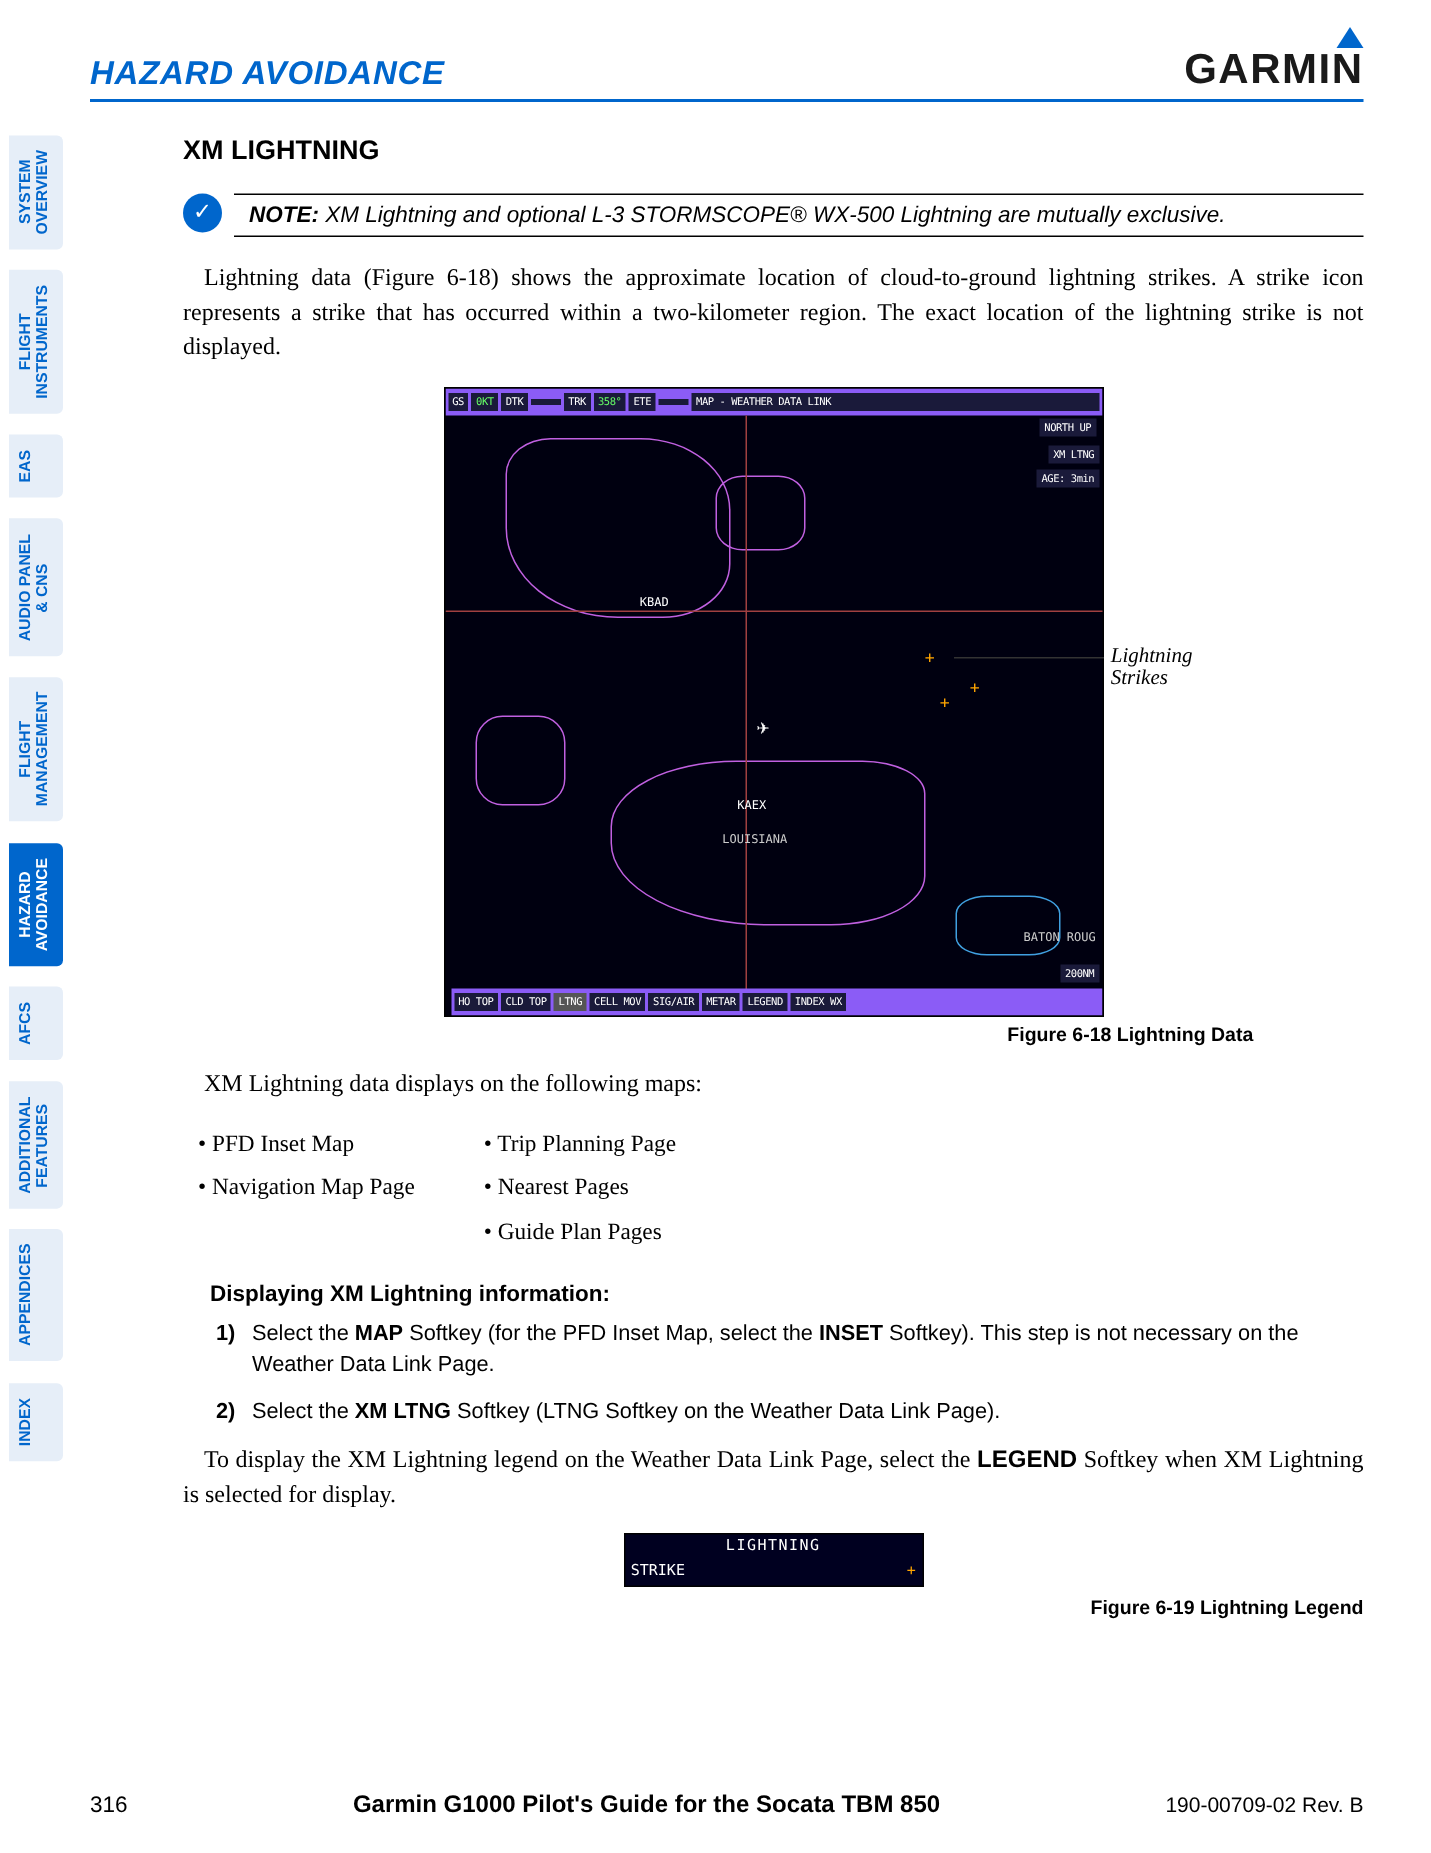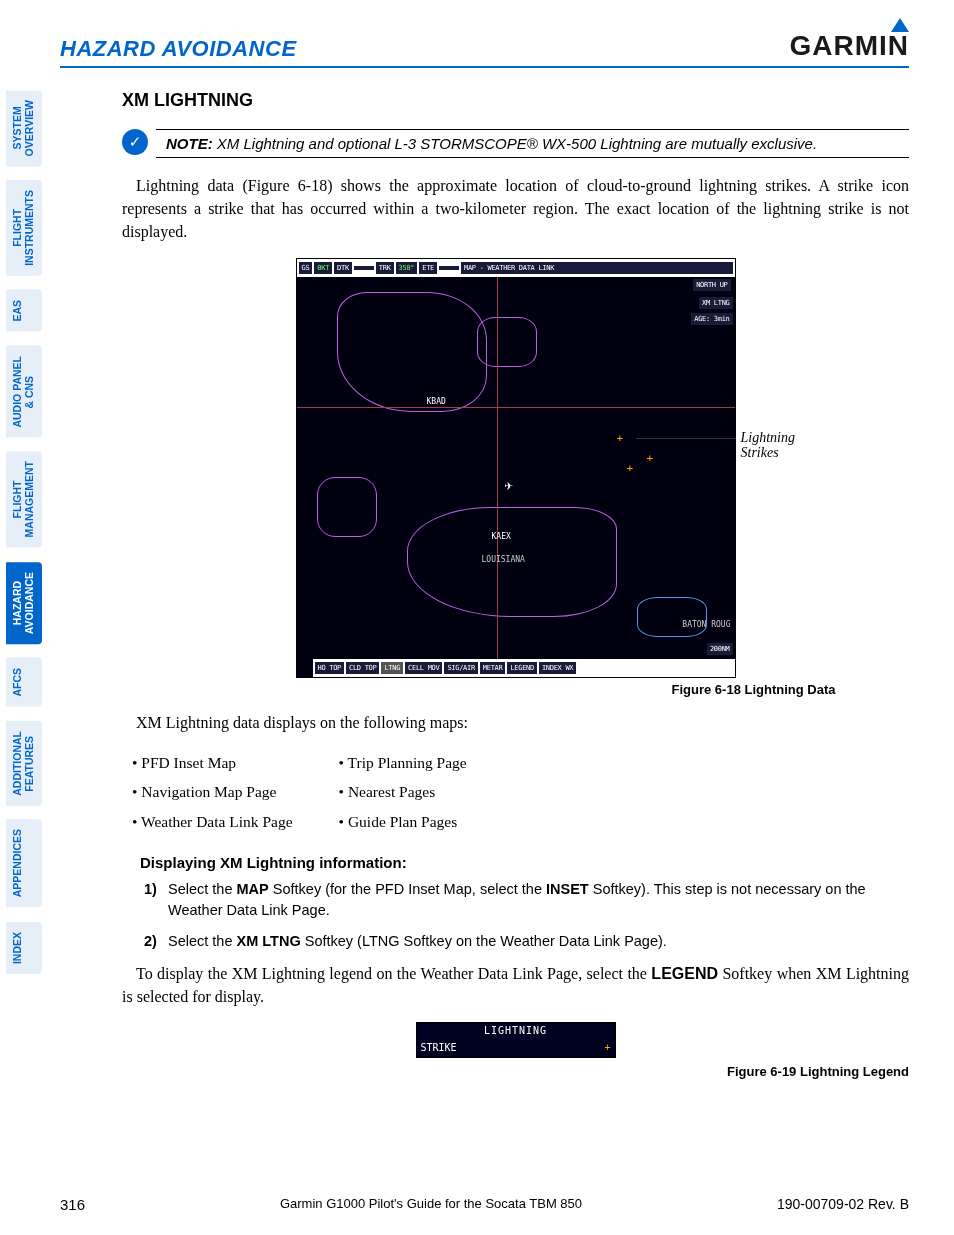--- a/index.html
+++ b/index.html
@@ -15,22 +15,22 @@
   .sidetab.current { background: #0066cc; color: #fff; }
   .content { margin-left: 62px; }
   h2 { font-size: 18px; font-weight: bold; margin-bottom: 18px; font-family: Arial, sans-serif; }
   .note-row { display: flex; align-items: flex-start; margin-bottom: 16px; }
   .note-icon { width: 26px; height: 26px; background: #0066cc; border-radius: 50%; margin-right: 8px; position: relative; flex: none; color: #fff; font-size: 15px; line-height: 26px; text-align: center; }
   .note-box { border-top: 1.5px solid #000; border-bottom: 1.5px solid #000; padding: 5px 10px; flex: 1; font-style: italic; font-size: 15px; font-family: Arial, sans-serif; }
   .note-box .label { font-weight: bold; }
   p.serif { font-family: Georgia, 'Times New Roman', serif; font-size: 16px; line-height: 1.45; margin-bottom: 14px; text-align: justify; }
   .fig-wrap { position: relative; margin: 10px auto 8px; width: 640px; }
   .fig-img { width: 440px; height: 420px; background: #000010; margin: 0 auto 4px; border: 1px solid #000; position: relative; overflow: hidden; font-family: monospace; color: #fff; font-size: 9px; }
-  .fig-topbar, .fig-botbar { background: #ffffff; height: 18px; display: flex; align-items: center; padding: 0 2px; gap: 2px; }
-  .fig-botbar { position: absolute; bottom: 0; left: 16px; right: 0; }
+  .fig-topbar, .fig-botbar { background: #8b5cf6; height: 18px; display: flex; align-items: center; padding: 0 2px; gap: 2px; }
+  .fig-botbar { position: absolute; bottom: 0; left: 4px; right: 0; }
   .tb { background: #1a1a3a; padding: 2px 3px; font-size: 7px; letter-spacing: -0.3px; white-space: nowrap; }
   .tb.green { color: #6f6; }
   .map-body { position: absolute; top: 18px; bottom: 18px; left: 0; right: 0; }
   .poly { position: absolute; border: 1.5px solid #c060e0; }
   .hwy { position: absolute; background: #a04040; height: 1px; }
   .label-map { position: absolute; color: #ccc; font-size: 8px; }
   .strike { position: absolute; color: #ffa500; font-size: 11px; }
   .callout-line { position: absolute; border-top: 1px solid #333; }
   .callout-text { position: absolute; font-family: Georgia, serif; font-style: italic; font-size: 14px; line-height: 1.1; }
   .figcap { text-align: right; font-size: 13px; font-weight: bold; font-family: Arial, sans-serif; margin-bottom: 14px; }
@@ -40,21 +40,21 @@
   .steps-head { font-weight: bold; font-size: 15px; margin: 10px 0 8px 18px; font-family: Arial, sans-serif; }
   .steps { margin-left: 22px; font-size: 14.5px; font-family: Arial, sans-serif; line-height: 1.45; }
   .step { display: flex; margin-bottom: 10px; }
   .step-num { font-weight: bold; width: 24px; flex: none; }
   .softkey { font-weight: bold; }
   .legend-fig { width: 200px; height: 36px; background: #000020; margin: 12px auto 6px; border: 1px solid #000; font-family: monospace; color: #fff; font-size: 10px; position: relative; }
   .legend-fig .hdr { text-align: center; padding-top: 2px; letter-spacing: 1px; }
   .legend-fig .row { position: absolute; bottom: 4px; left: 4px; right: 4px; display: flex; justify-content: space-between; }
   .footer { position: absolute; bottom: 22px; left: 60px; right: 45px; display: flex; justify-content: space-between; align-items: flex-start; font-family: Arial, sans-serif; }
   .pg { font-size: 15px; }
-  .guide { font-weight: normal; font-size: 13px; }
+  .guide { font-weight: bold; font-size: 16px; }
   .rev { font-size: 14px; }
 </style>
 </head>
 <body>
 
 <div class="page">
   <div class="header">
     <div class="section-title">HAZARD AVOIDANCE</div>
     <div class="logo"><span>GARMIN</span><span class="logo-tri"></span></div>
   </div>
@@ -142,21 +142,20 @@
 Strikes</div>
       <div class="figcap">Figure 6-18  Lightning Data</div>
     </div>
 
     <p class="serif" style="text-indent:14px;">XM Lightning data displays on the following maps:</p>
 
     <div class="cols">
       <ul>
           <li>PFD Inset Map</li>
           <li>Navigation Map Page</li>
-          <li>Weather Data Link Page</li>
         </ul>
       <ul>
           <li>Trip Planning Page</li>
           <li>Nearest Pages</li>
           <li>Guide Plan Pages</li>
         </ul>
     </div>
 
     <div class="steps-head">Displaying XM Lightning information:</div>
     <div class="steps">

